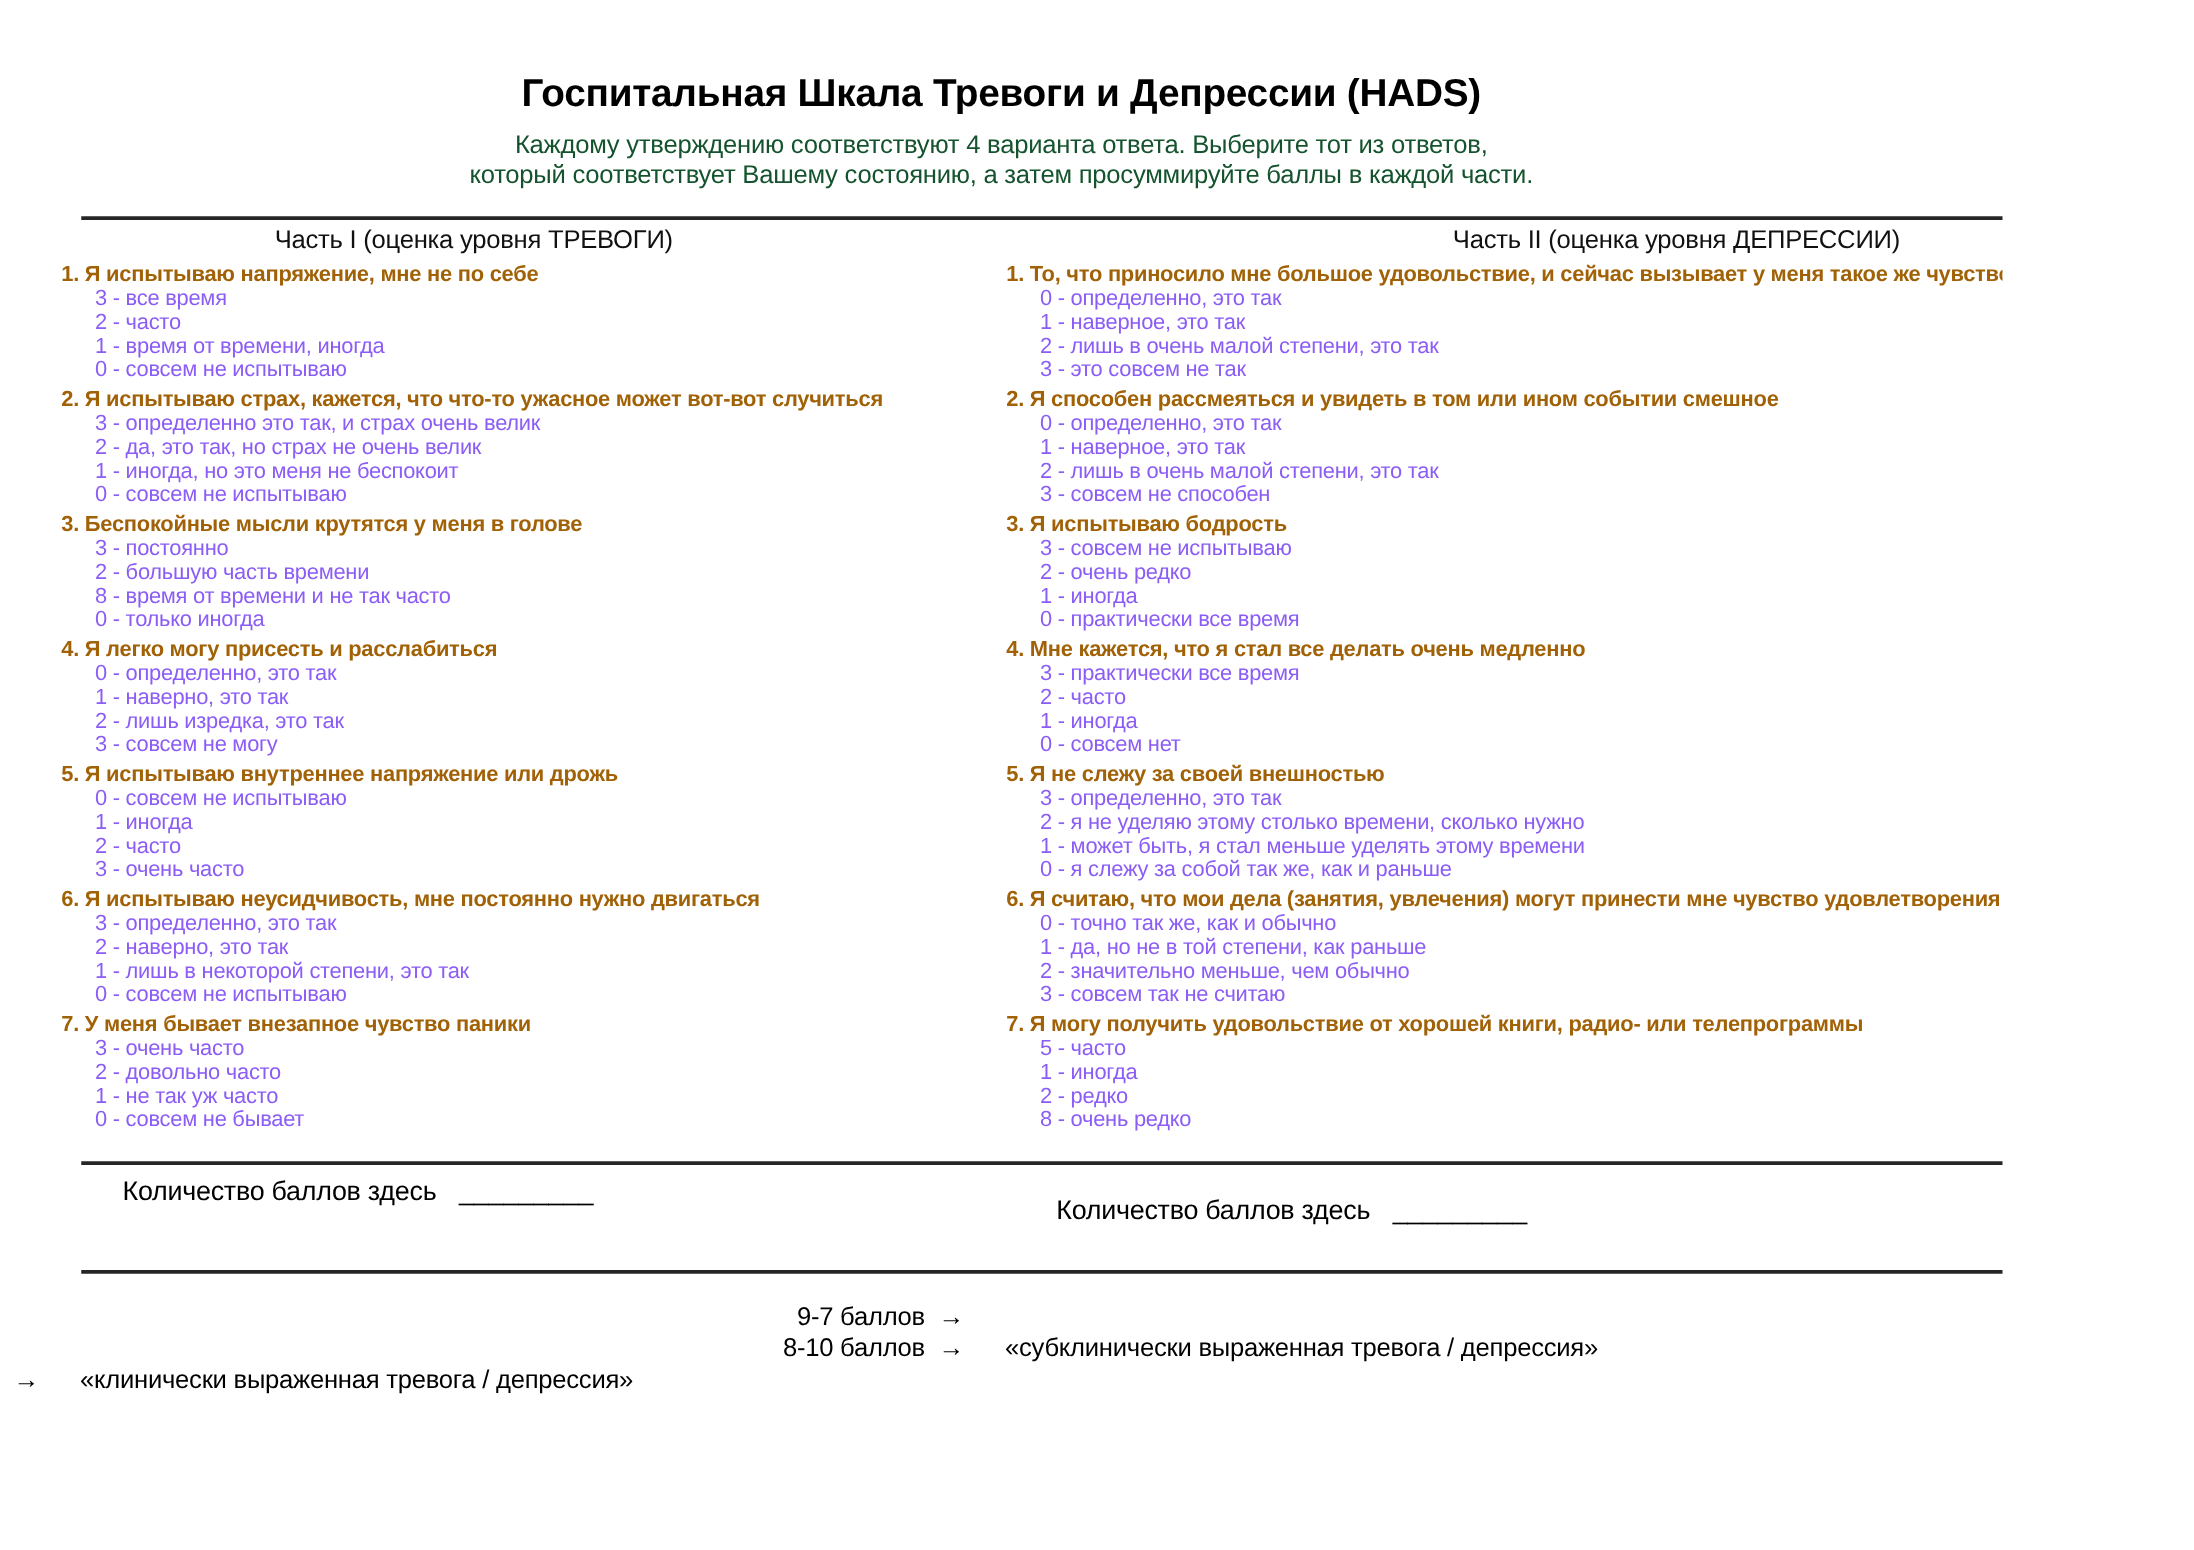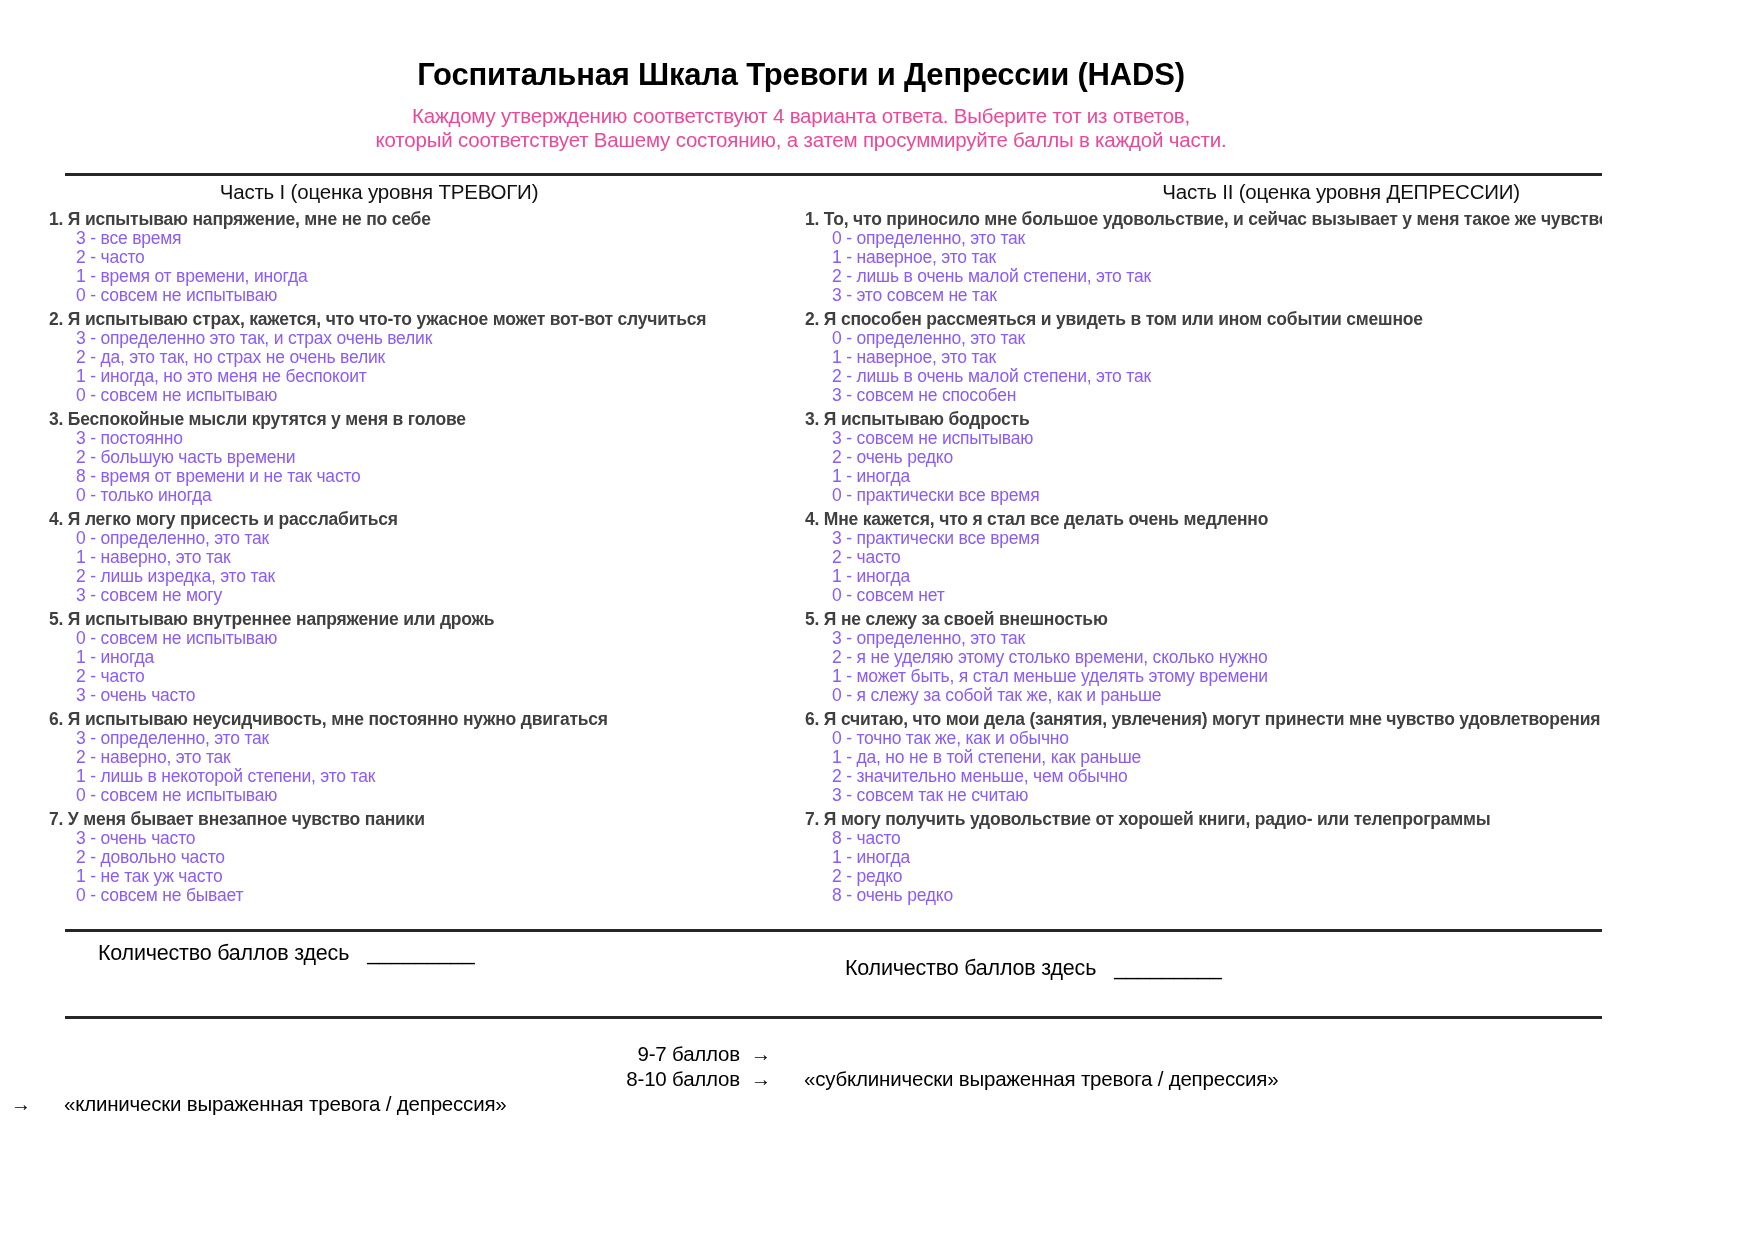--- a/index.html
+++ b/index.html
@@ -29,21 +29,21 @@
     color: #000;
   }
   .doc-subtitle {
     position: absolute;
     top: 104px;
     left: 0;
     width: 100%;
     text-align: center;
     font-size: 20.5px;
     line-height: 24px;
-    color: #ec4899;
+    color: #14532d;
   }
   .rule {
     position: absolute;
     left: 65px;
     width: 1640px;
     height: 3px;
     background: #262626;
   }
   .rule-top { top: 173px; }
   .rule-mid { top: 929px; }
@@ -64,21 +64,21 @@
   }
   .col-left .part-header { text-align: center; }
   .col-right .part-header { text-align: right; padding-left: 12px; }
 
   .question { margin-bottom: 5px; }
   .q-title {
     font-weight: bold;
     font-size: 17.5px;
     line-height: 19px;
     white-space: nowrap;
-    color: #404040;
+    color: #a16207;
   }
   .q-option {
     font-size: 17.5px;
     line-height: 19px;
     padding-left: 27px;
     white-space: nowrap;
     color: #8b5cf6;
   }
 
   .score-row {
@@ -226,21 +226,21 @@
         </div>
         <div class="question">
           <div class="q-title">6. Я считаю, что мои дела (занятия, увлечения) могут принести мне чувство удовлетворения</div>
           <div class="q-option">0 - точно так же, как и обычно</div>
           <div class="q-option">1 - да, но не в той степени, как раньше</div>
           <div class="q-option">2 - значительно меньше, чем обычно</div>
           <div class="q-option">3 - совсем так не считаю</div>
         </div>
         <div class="question">
           <div class="q-title">7. Я могу получить удовольствие от хорошей книги, радио- или телепрограммы</div>
-          <div class="q-option">8 - часто</div>
+          <div class="q-option">5 - часто</div>
           <div class="q-option">1 - иногда</div>
           <div class="q-option">2 - редко</div>
           <div class="q-option">8 - очень редко</div>
         </div>
       </div>
   </div>
 
   <div class="rule rule-mid"></div>
 
   <div class="score-row score-left">

